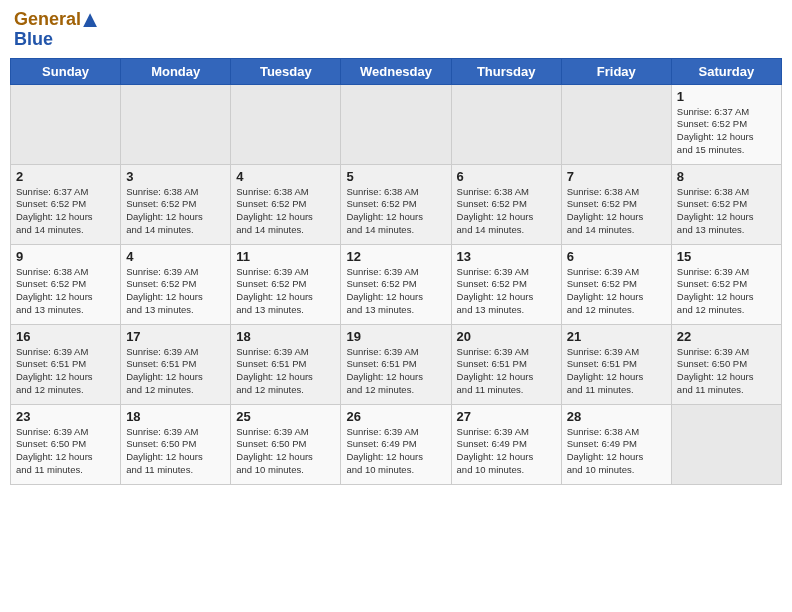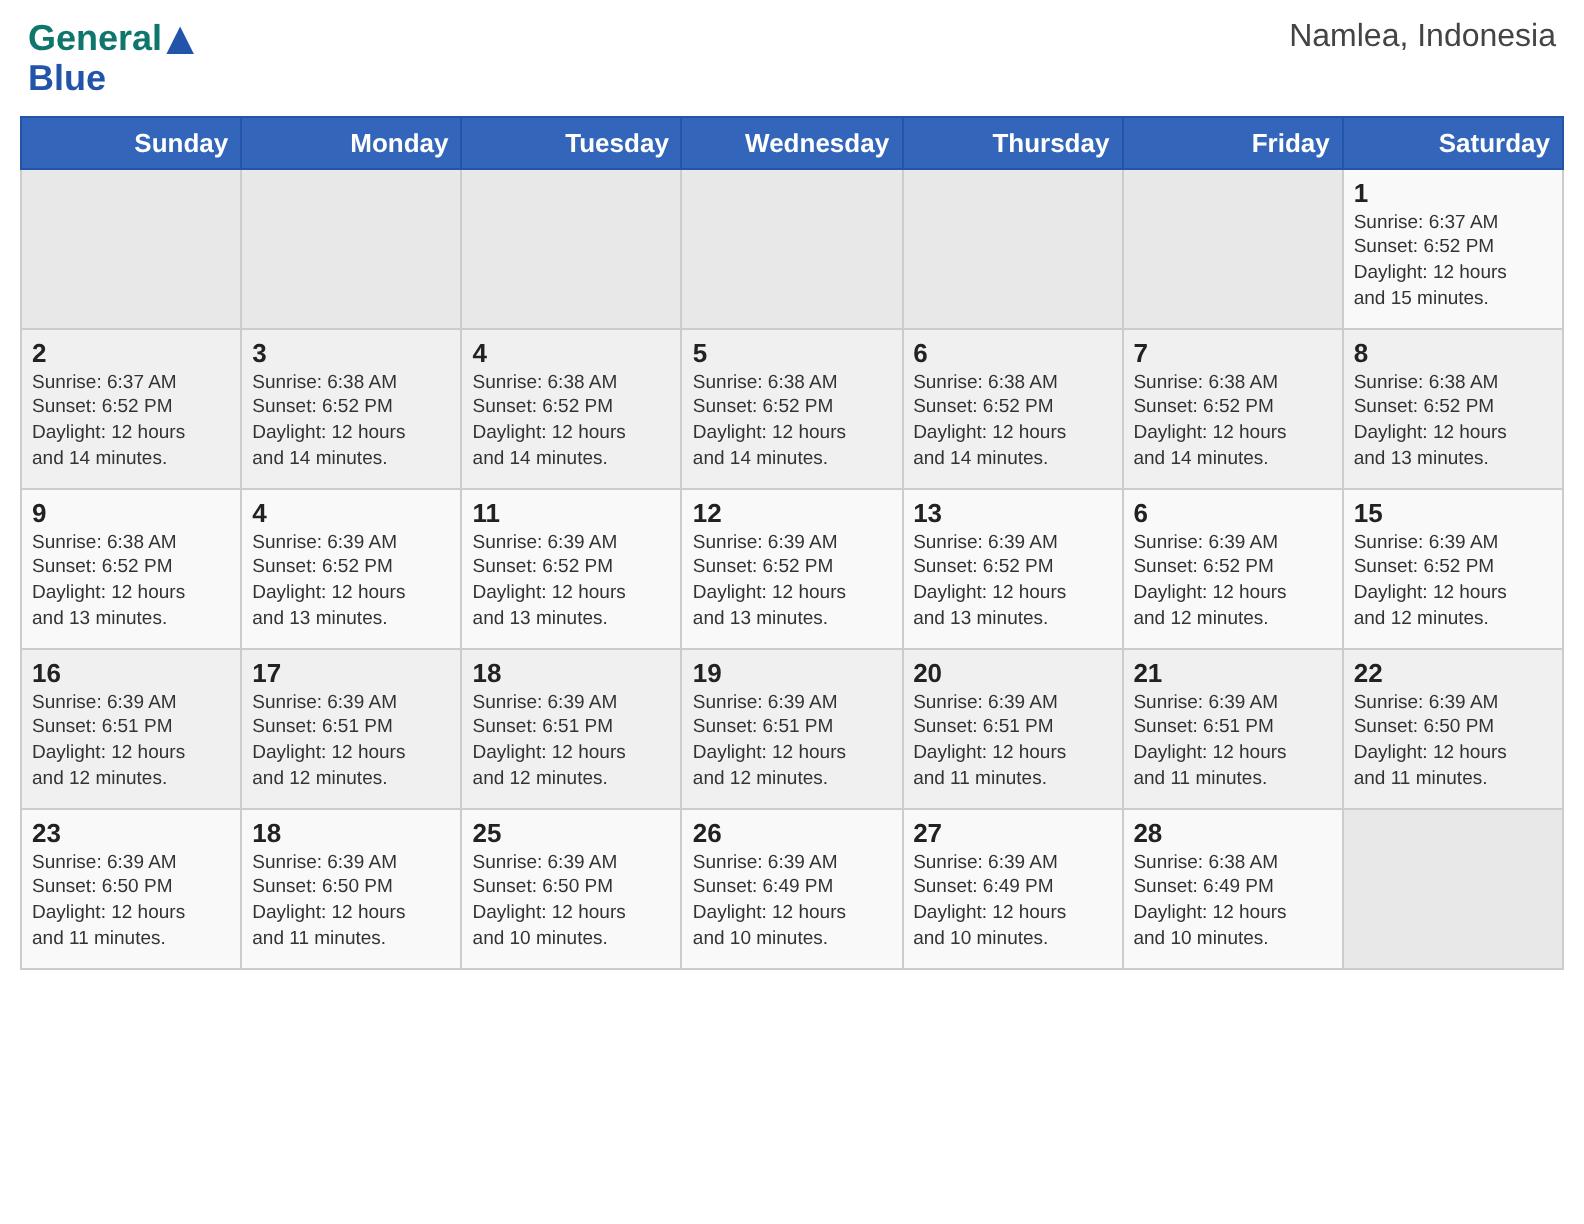--- a/index.html
+++ b/index.html
@@ -17,21 +17,21 @@
       margin-bottom: 8px;
       padding: 0 4px;
     }
     .logo {
       display: flex;
       flex-direction: column;
       font-size: 18px;
       font-weight: bold;
       line-height: 1.1;
     }
-    .logo-general { color: #0f766e; }
+    .logo-general { color: #a16207; }
     .logo-blue { color: #2255aa; }
     .logo-icon {
       display: inline-block;
       width: 14px;
       height: 14px;
       background: #2255aa;
       clip-path: polygon(0 100%, 50% 0, 100% 100%);
       margin-left: 2px;
       vertical-align: middle;
     }
@@ -50,21 +50,21 @@
       width: 100%;
       border-collapse: collapse;
       border: 1px solid #ccc;
     }
     .calendar th {
       background: #3366bb;
       color: #fff;
       font-size: 13px;
       font-weight: bold;
       padding: 5px 6px;
-      text-align: right;
+      text-align: center;
       border: 1px solid #2255aa;
     }
     .calendar td {
       width: calc(100% / 7);
       vertical-align: top;
       border: 1px solid #ccc;
       padding: 4px 5px;
       min-height: 80px;
       height: 80px;
       background: #fff;
@@ -88,21 +88,20 @@
 <body>
 
 <div class="header">
   <div class="logo">
     <div>
       <span class="logo-general">General</span><span class="logo-icon"></span>
     </div>
     <div class="logo-blue">Blue</div>
   </div>
   <div class="title-block">
-    <h2>Namlea, Indonesia</h2>
   </div>
 </div>
 
 <table class="calendar">
   <thead>
     <tr>
     <th>Sunday</th>
         <th>Monday</th>
         <th>Tuesday</th>
         <th>Wednesday</th>

